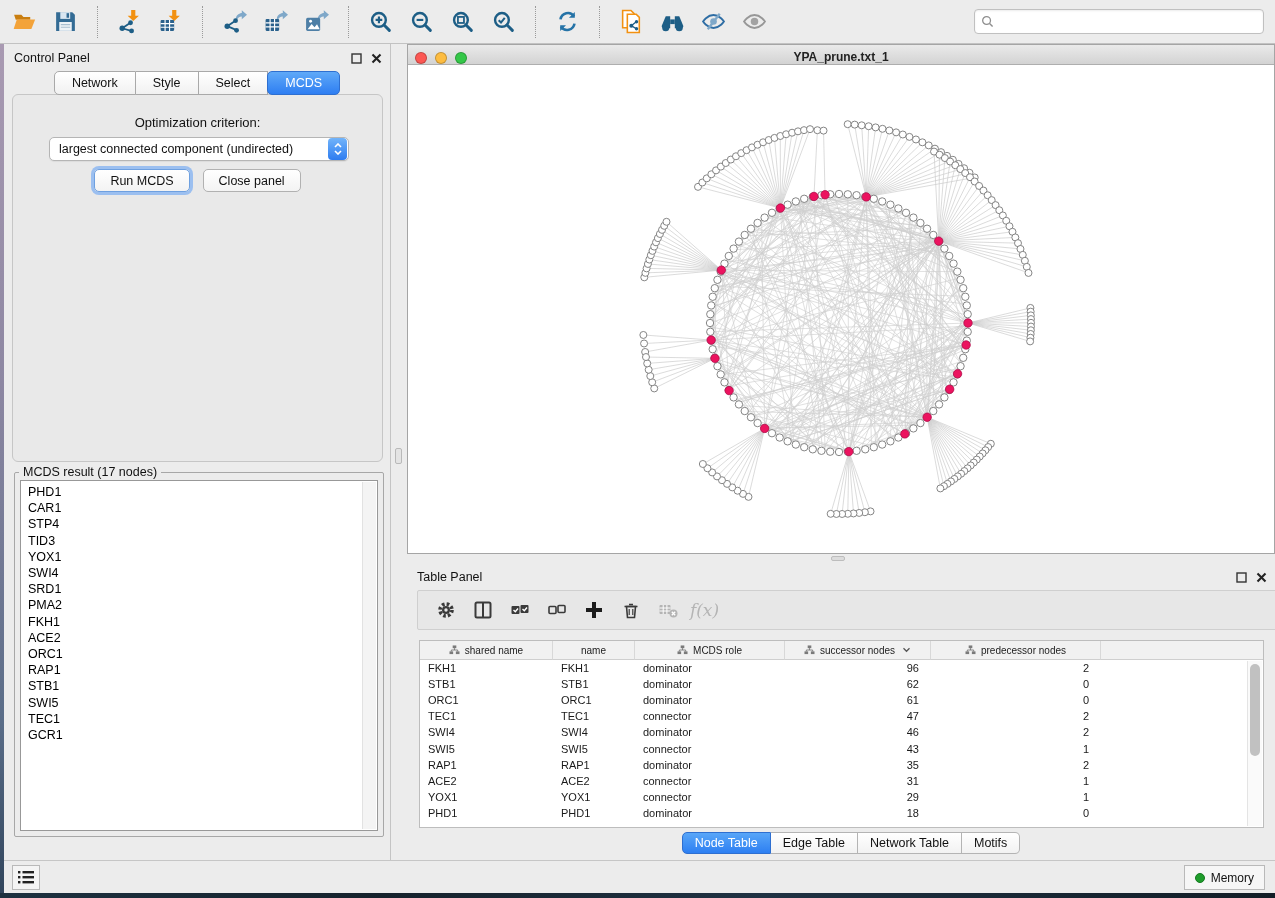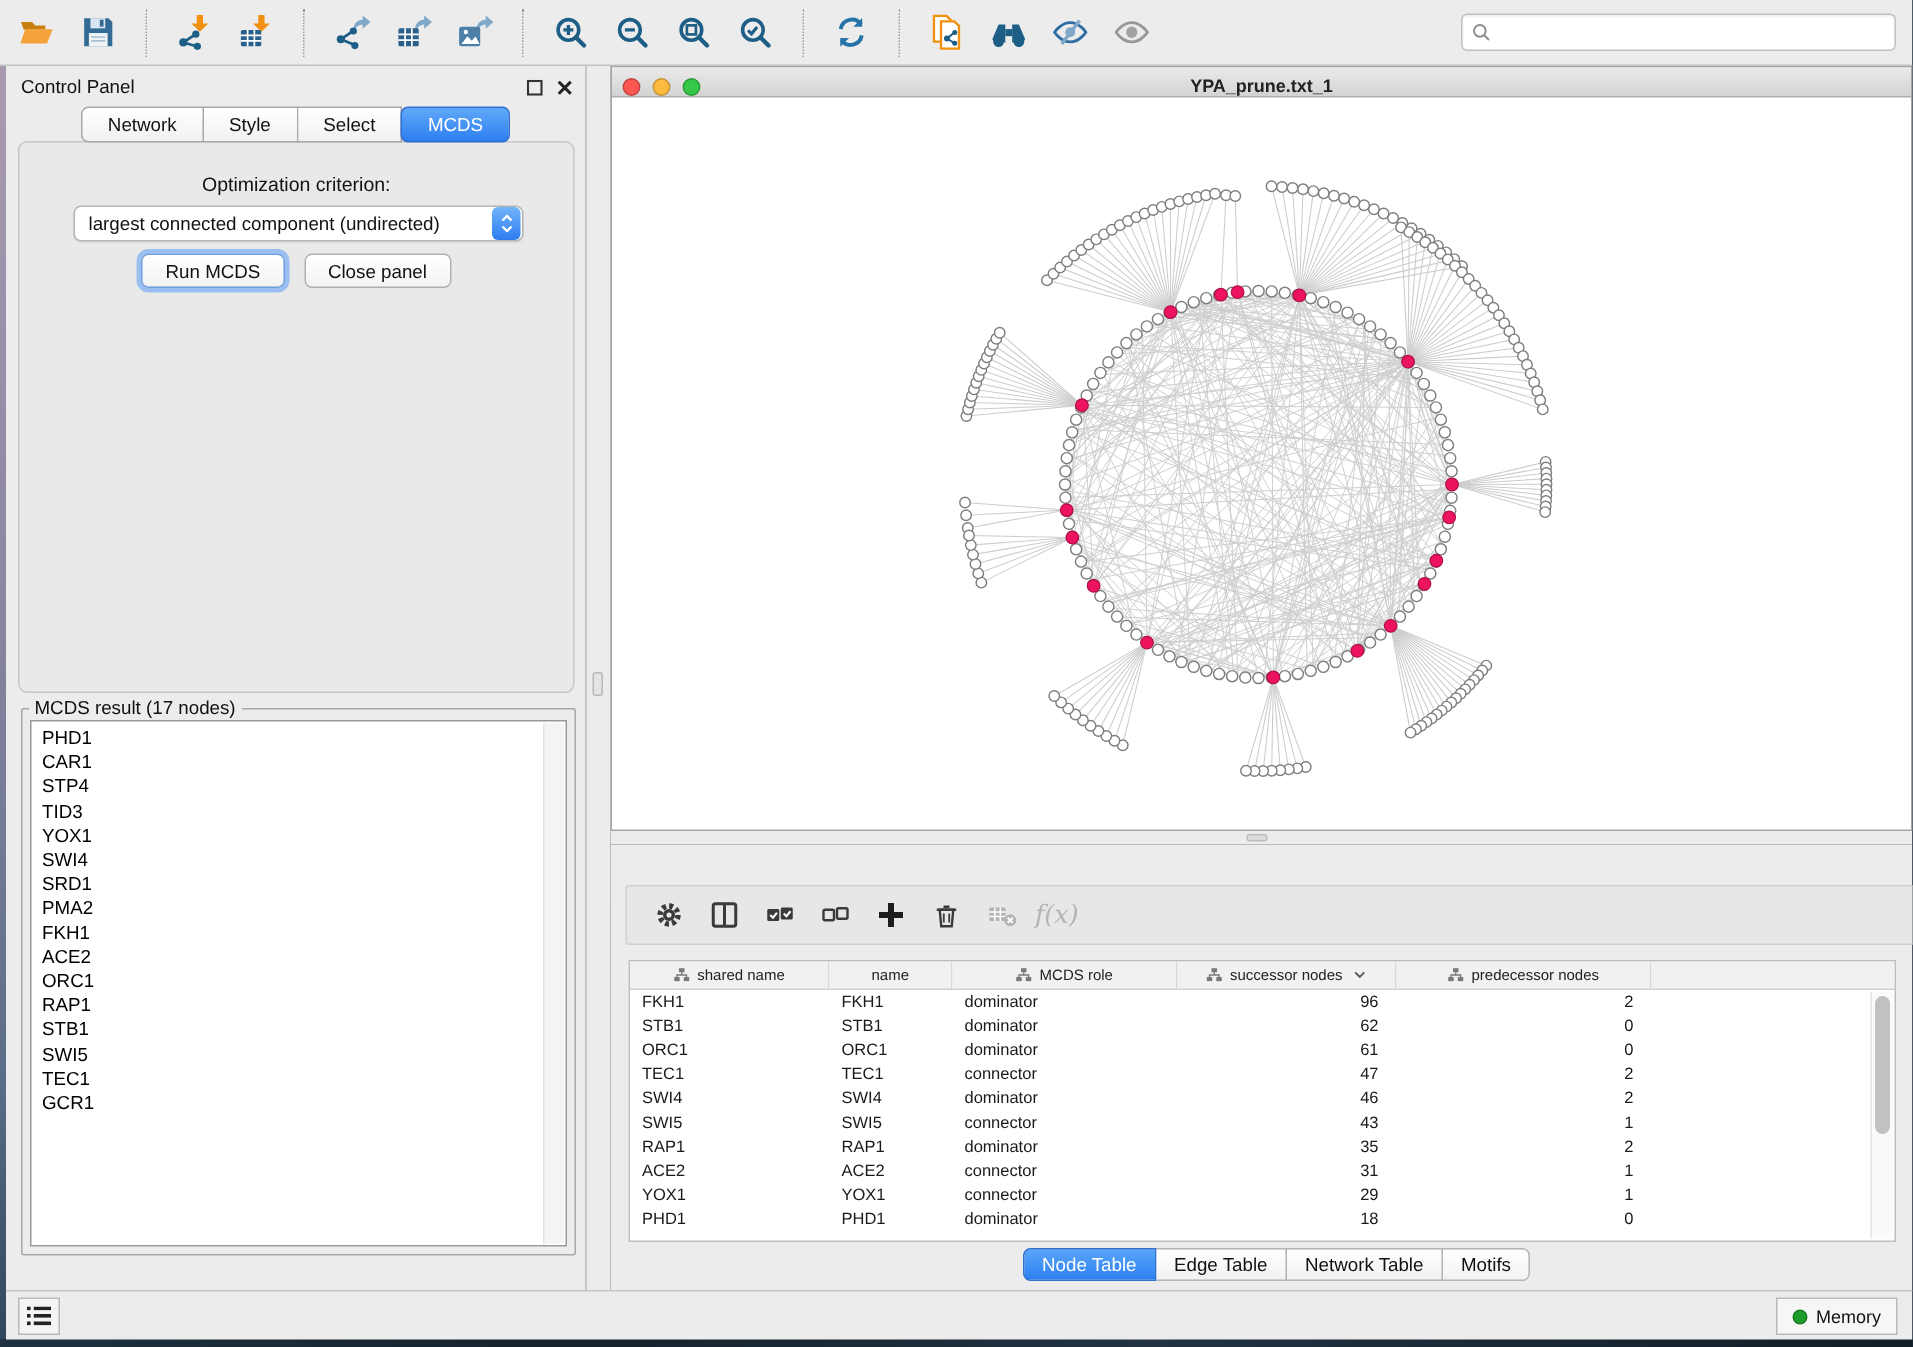--- a/index.html
+++ b/index.html
@@ -1091,20 +1091,31 @@
           <circle cx="440.89675462835964" cy="386.6198050372727" r="4.2"></circle>
           <circle cx="356.6402312140967" cy="363.41169188523156" r="4.2"></circle>
           <circle cx="321.12722549554684" cy="325.59418187014023" r="4.2"></circle>
           <circle cx="306.93537106815177" cy="293.34073921132386" r="4.2"></circle>
           <circle cx="303.1331953075511" cy="275.0610743431688" r="4.2"></circle>
         </g>
       </svg>
   </div>
 
   <div id="table-panel" class="abs">
+    <div class="panel-hdr">
+      <span class="panel-title">Table Panel</span>
+      <span class="hdr-icons">
+        <svg viewBox="0 0 11 11">
+          <rect x="1" y="1" width="9" height="9" fill="none" stroke="#333" stroke-width="1.4"></rect>
+        </svg>
+        <svg viewBox="0 0 11 11">
+          <path d="M1.5 1.5 L9.5 9.5 M9.5 1.5 L1.5 9.5" stroke="#222" stroke-width="2.1"></path>
+        </svg>
+      </span>
+    </div>
     <div id="tp-toolbar">
         <div class="tp-btn">
           <svg viewBox="0 0 20 20">
             <circle cx="10" cy="10" r="6" fill="none" stroke="#3a3a3a" stroke-width="3.6" stroke-dasharray="2.6 2.1"></circle>
             <circle cx="10" cy="10" r="4" fill="#3a3a3a"></circle>
             <circle cx="10" cy="10" r="1.7" fill="#e7e7e7"></circle>
           </svg>
         </div>
         <div class="tp-btn">
           <svg viewBox="0 0 20 20">

